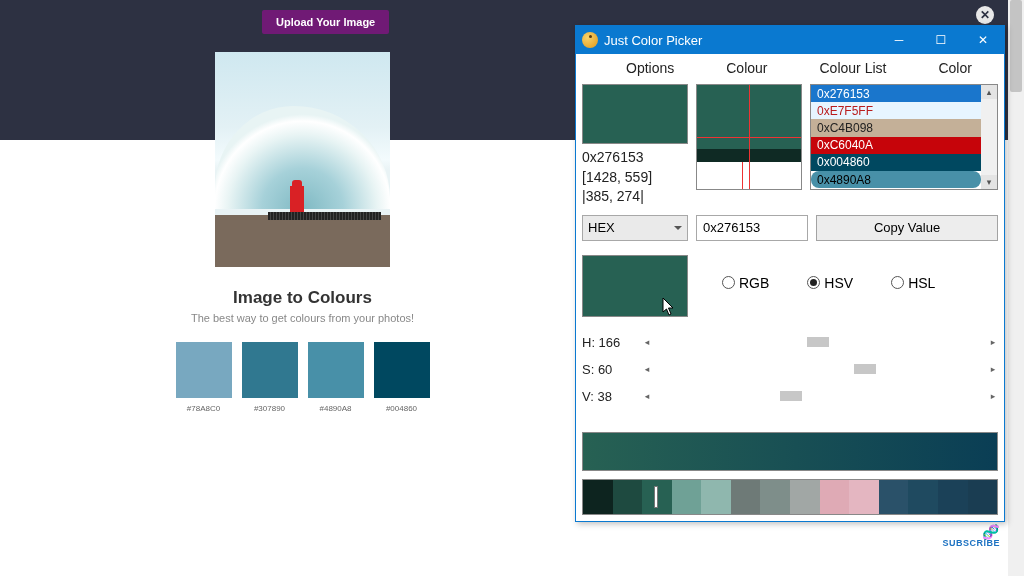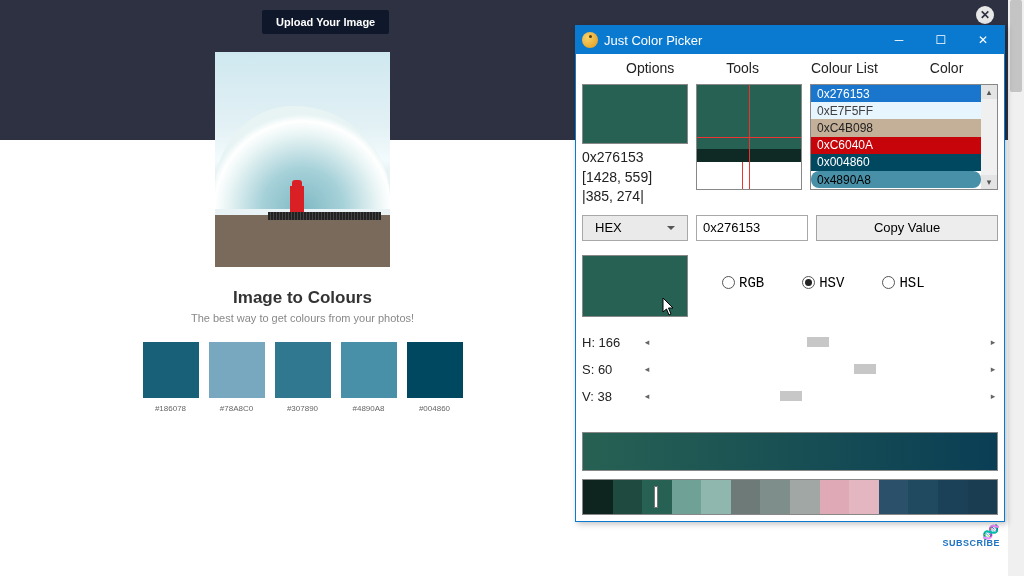--- a/index.html
+++ b/index.html
@@ -1,20 +1,20 @@
 <!DOCTYPE html>
 <html><head>
 <meta charset="utf-8">
 <style>
   * { box-sizing: border-box; margin: 0; padding: 0; }
   body { font-family: "Segoe UI", Arial, sans-serif; background: #fff; width: 1024px; height: 576px; overflow: hidden; position: relative; }
 
   
   .dark-banner { background: #2d3142; height: 140px; width: 100%; position: absolute; top: 0; left: 0; }
-  .upload-btn { position: absolute; top: 10px; left: 262px; background: #0f172a; color: #fff; border: none; padding: 6px 14px; font-size: 11px; font-weight: 600; border-radius: 2px; }
+  .upload-btn { position: absolute; top: 10px; left: 262px; background: #701a75; color: #fff; border: none; padding: 6px 14px; font-size: 11px; font-weight: 600; border-radius: 2px; }
   .close-circle { position: absolute; top: 6px; right: 30px; width: 18px; height: 18px; border-radius: 50%; background: #e8e8e8; color: #2d3142; font-size: 12px; font-weight: bold; display: flex; align-items: center; justify-content: center; cursor: pointer; }
   .photo-wrap { position: absolute; top: 52px; left: 215px; width: 175px; height: 215px; background: #fff; }
   .photo { width: 100%; height: 100%; position: relative; overflow: hidden; }
   .sky { position:absolute; inset:0; background: linear-gradient(#cfe8f0 0%, #e3f1f5 35%, #f3fbfd 50%, #e9f3f5 55%); }
   .wave { position:absolute; top:25%; left:0; right:0; height:48%; background: radial-gradient(circle at 50% 100%, #7fb9c3 0%, #a6d1d9 30%, #e8f4f4 55%, #fff 65%, #e8f4f4 70%); border-radius: 45% 55% 0 0 / 80% 90% 0 0; }
   .rock { position:absolute; bottom:0; left:0; right:0; height:24%; background:#7a6a5c; }
   .lighthouse { position:absolute; bottom:22%; left:43%; width:14px; height:34px; background:#d92125; }
   .lighthouse:before { content:''; position:absolute; top:-6px; left:2px; width:10px; height:6px; background:#d92125; border-radius:3px 3px 0 0; }
   .crowd { position:absolute; bottom:22%; left:30%; right:5%; height:8px; background: repeating-linear-gradient(90deg,#222 0 2px,#444 2px 3px); }
 
@@ -55,26 +55,26 @@
 
   .history { flex:1; min-width:0; border:1px solid #888; height:106px; display:flex; }
   .history-list { flex:1; overflow:hidden; }
   .history-item { height:17.2px; font-size:12px; padding:0 6px; display:flex; align-items:center; color:#fff; }
   .history-scroll { width:16px; background:#f0f0f0; display:flex; flex-direction:column; align-items:center; justify-content:flex-start; font-size:9px; color:#555; }
   .history-scroll .arrow { height:14px; width:100%; display:flex; align-items:center; justify-content:center; background:#e4e4e4; }
   .history-scroll .track { flex:1; background:#efefef; position:relative; }
   .history-scroll .th { position:absolute; top:0; left:2px; right:2px; height:40%; background:#c9c9c9; }
 
   .inputs-row { display:flex; gap:8px; padding: 8px 6px 0 6px; align-items:stretch; }
-  .select-hex { width:106px; height:26px; border:1px solid #a8a8a8; background:#eaeaea; padding:0 12px; font-size:13px; display:flex; align-items:center; justify-content:space-between; }
+  .select-hex { width:106px; height:26px; border:1px solid #a8a8a8; background:#eaeaea; padding:0 5px; font-size:13px; display:flex; align-items:center; justify-content:space-between; }
   .select-hex:after { content:''; border:4px solid transparent; border-top-color:#555; margin-top:4px; }
   .text-input { width:112px; height:26px; border:1px solid #a8a8a8; padding:0 6px; font-size:13px; background:#fff; display:flex; align-items:center; }
   .copy-btn { flex:1; height:26px; border:1px solid #a3a3a3; background:#ededed; font-size:13px; }
 
-  .mid-row { display:flex; gap:8px; padding: 14px 6px 0 6px; align-items:flex-start;font-family:Liberation Mono, monospace; }
+  .mid-row { display:flex; gap:8px; padding: 14px 6px 0 6px; align-items:flex-start; }
   .mid-swatch { width:106px; height:62px; border:1px solid #888; }
   .radios { flex:1; display:flex; gap:38px; align-items:center; padding-left:26px; font-size:14px; padding-top:20px; }
   .radio { display:flex; align-items:center; gap:4px; }
   .radio .circle { width:13px; height:13px; border:1px solid #555; border-radius:50%; display:inline-flex; align-items:center; justify-content:center; }
   .radio.sel .circle:after { content:''; width:7px; height:7px; background:#222; border-radius:50%; }
 
   .cursor { position:absolute; left:86px; top:57px; width:14px; height:18px; pointer-events:none; }
   .cursor svg { width:100%; height:100%; }
 
   .hsv-block { padding: 8px 6px 0 6px; font-size:13px; color:#222; }
@@ -106,24 +106,20 @@
       <div class="rock"></div>
       <div class="lighthouse"></div>
       <div class="crowd"></div>
   </div>
 </div>
 
 <div class="img2col">
   <h2>Image to Colours</h2>
   <div class="subtitle">The best way to get colours from your photos!</div>
   <div class="palette-row" id="palette-row">
-      <div class="swatch-col">
-        <div class="swatch" style="background: rgb(24, 96, 120);"></div>
-        <div class="swatch-label">#186078</div>
-      </div>
       <div class="swatch-col">
         <div class="swatch" style="background: rgb(120, 168, 192);"></div>
         <div class="swatch-label">#78A8C0</div>
       </div>
       <div class="swatch-col">
         <div class="swatch" style="background: rgb(48, 120, 144);"></div>
         <div class="swatch-label">#307890</div>
       </div>
       <div class="swatch-col">
         <div class="swatch" style="background: rgb(72, 144, 168);"></div>
@@ -149,21 +145,21 @@
     <span class="app-icon"></span>
     <span>Just Color Picker</span>
     <span class="spacer"></span>
     <span class="win-btn">─</span>
     <span class="win-btn">☐</span>
     <span class="win-btn close">✕</span>
   </div>
 
   <div class="menubar">
     <span>Options</span>
-    <span>Tools</span>
+    <span>Colour</span>
     <span>Colour List</span>
     <span>Color</span>
   </div>
 
   <div class="upper">
     <div>
       <div class="big-swatch" id="big-swatch" style="background: rgb(39, 97, 83);"></div>
       <div class="below-swatch">
         <div>0x276153</div>
         <div>[1428, 559]</div>
@@ -172,21 +168,21 @@
     </div>
     <div class="zoom-box">
       <div class="dark-band"></div>
         <div class="bot-band"></div>
       <div class="cross-h"></div>
         <div class="cross-v"></div>
     </div>
     <div class="history">
       <div class="history-list" id="history-list">
           <div class="history-item" style="background: rgb(26, 118, 204); color: rgb(255, 255, 255);">0x276153</div>
-          <div class="history-item" style="background: rgb(231, 245, 255); color: #404040;">0xE7F5FF</div>
+          <div class="history-item" style="background: rgb(231, 245, 255); color: #b91c1c;">0xE7F5FF</div>
           <div class="history-item" style="background: rgb(196, 176, 152); color: rgb(34, 34, 34);">0xC4B098</div>
           <div class="history-item" style="background: rgb(198, 4, 10); color: rgb(255, 255, 255);">0xC6040A</div>
           <div class="history-item" style="background: rgb(0, 72, 96); color: rgb(255, 255, 255);">0x004860</div>
           <div class="history-item" style="background: rgb(72, 144, 168); color: #000000; border-radius: 8px;">0x4890A8</div>
         </div>
       <div class="history-scroll">
         <div class="arrow">▴</div>
         <div class="track">
             <div class="th"></div>
           </div>

